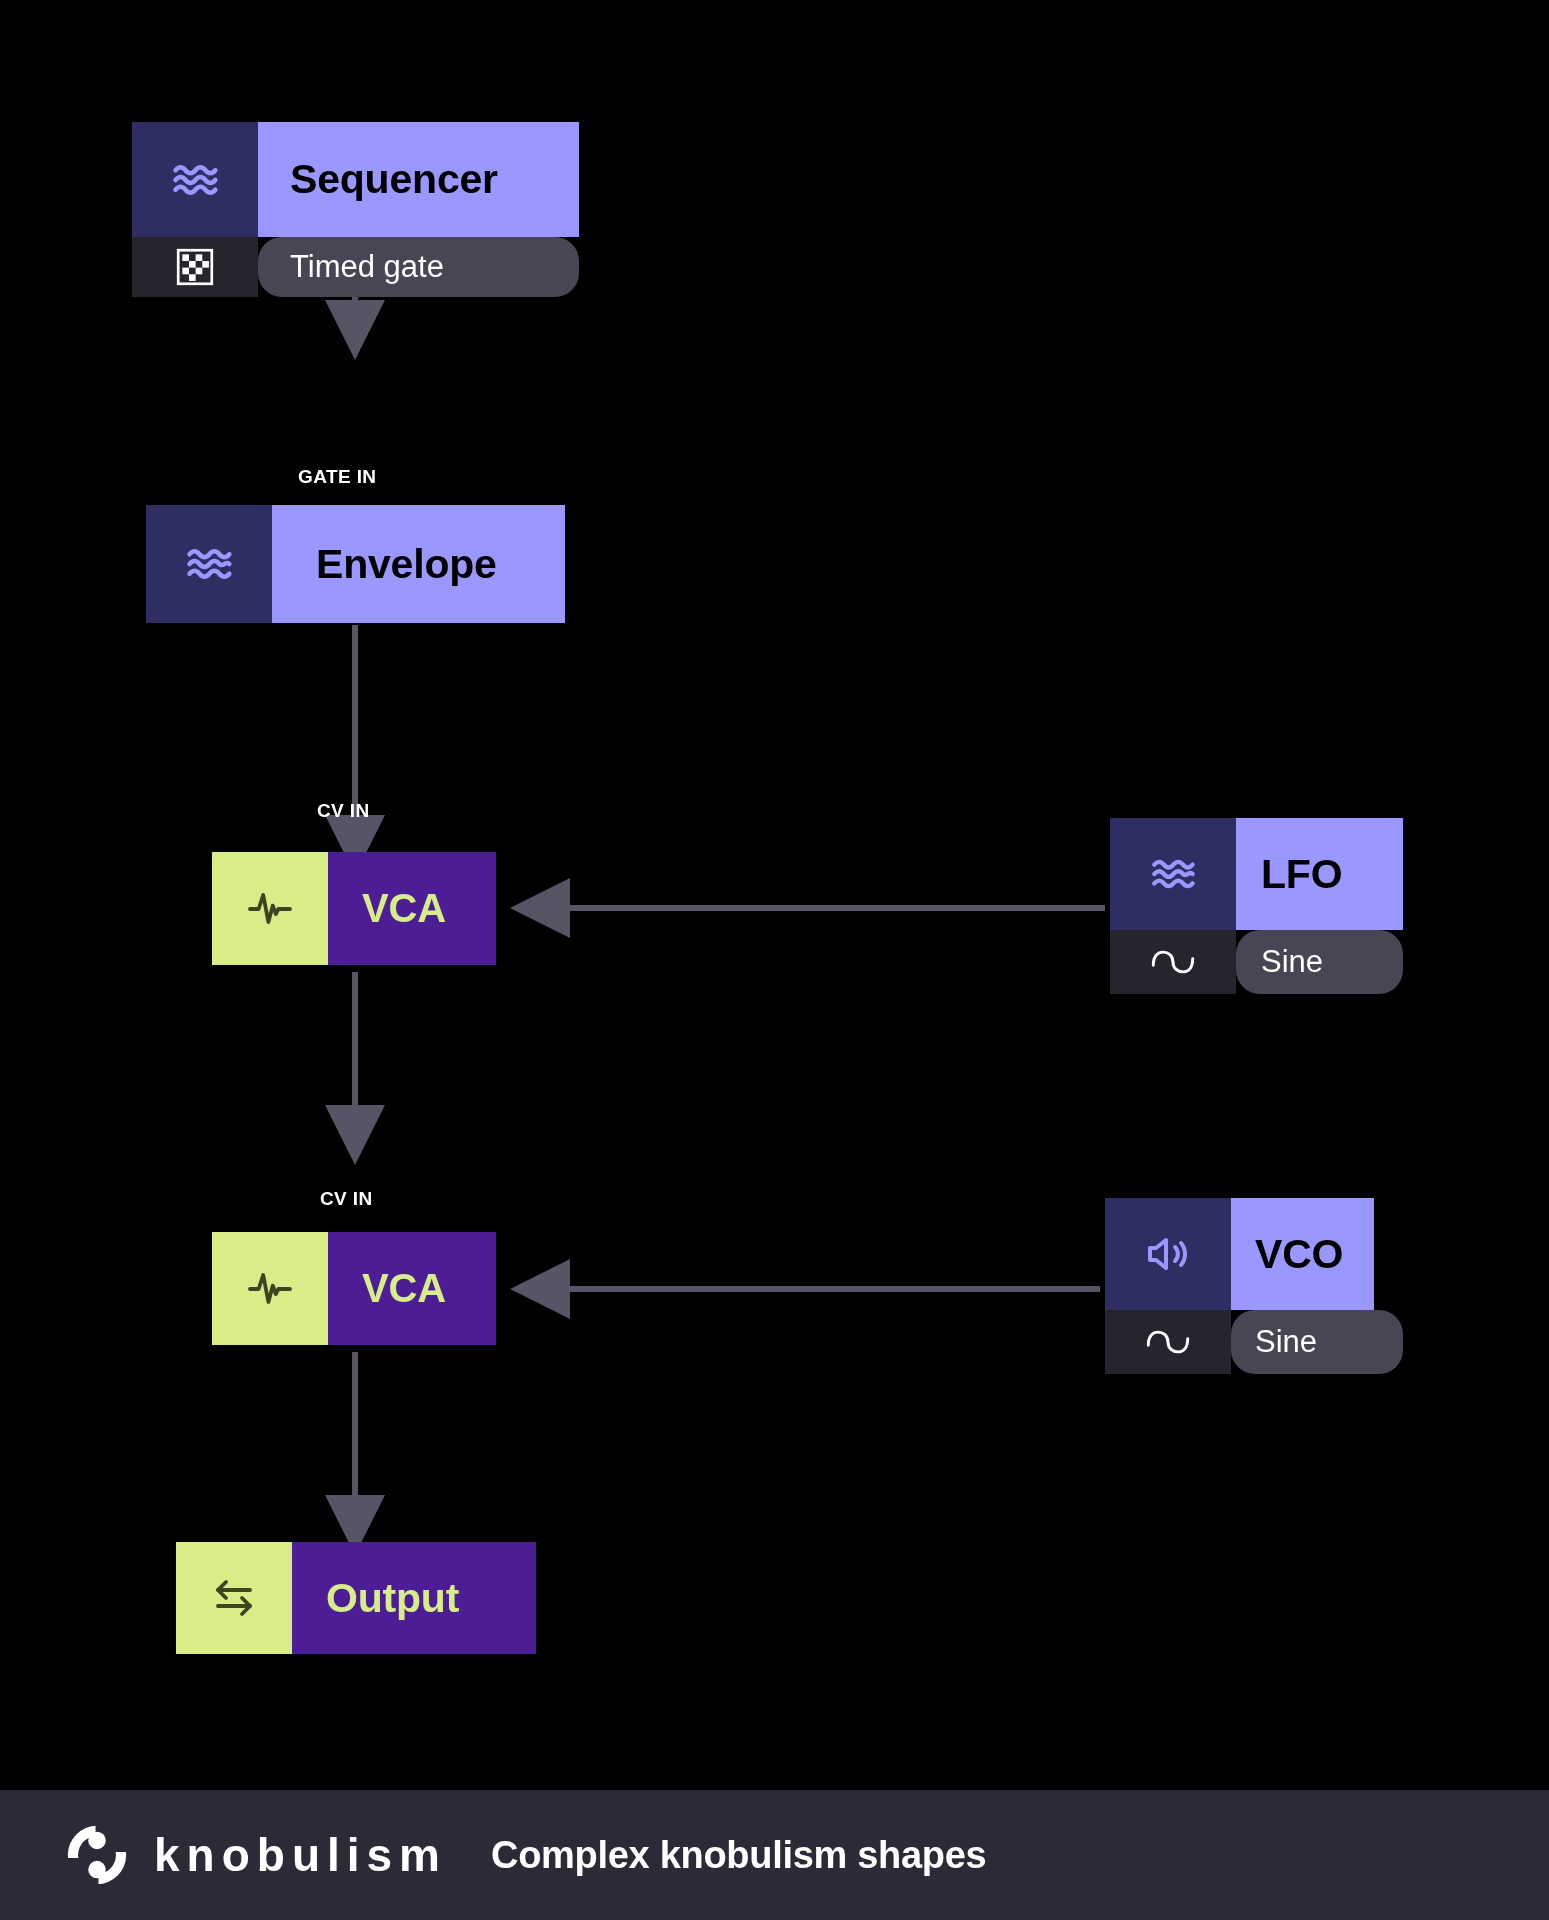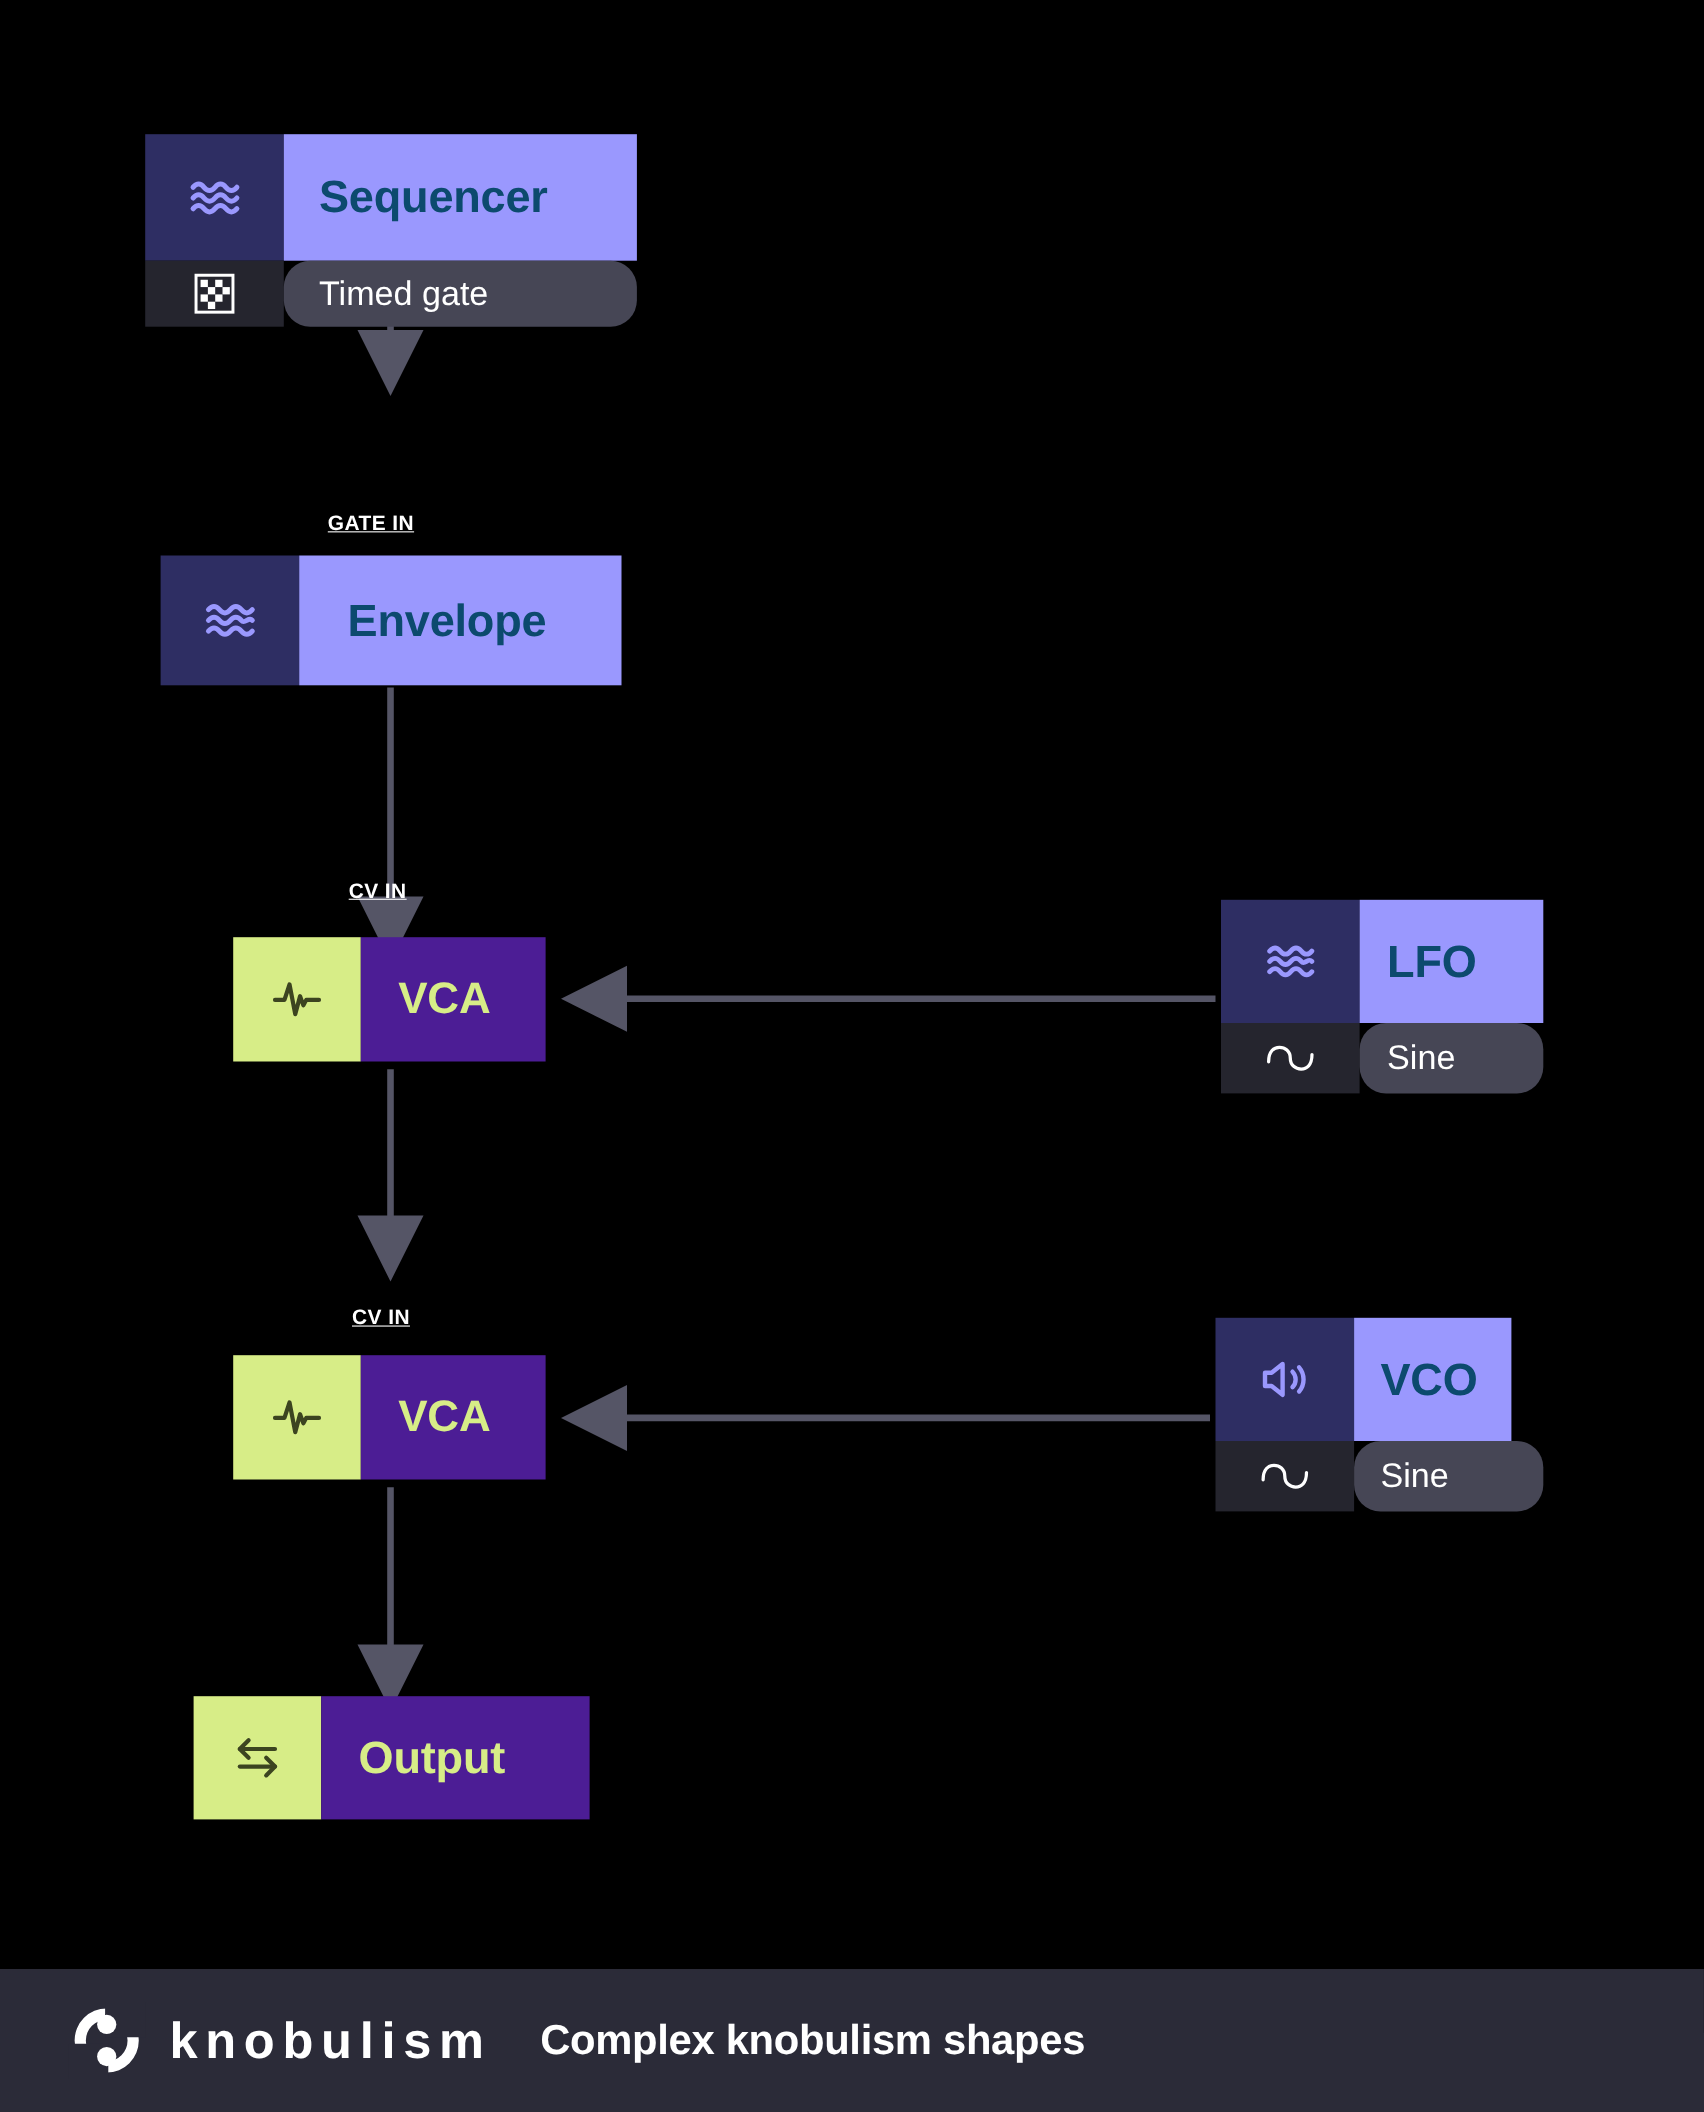--- a/index.html
+++ b/index.html
@@ -45,21 +45,21 @@
     display: flex;
     align-items: center;
     font-weight: bold;
     letter-spacing: -0.2px;
   }
 
   
   .n-purple .node-icon { background: #2e2e63; }
   .n-purple .node-label {
     background: #9a98fe;
-    color: #0c4a6e;
+    color: #000000;
   }
   
   .n-green .node-icon { background: #d7ed87; }
   .n-green .node-label {
     background: #4c1d95;
     color: #d7ed87;
   }
 
   
   .node-sub {
@@ -83,21 +83,20 @@
   }
 
   
   .edge-label {
     position: absolute;
     color: #ffffff;
     font-weight: bold;
     font-size: 19px;
     letter-spacing: 0.4px;
     white-space: nowrap;
-    text-decoration: underline;
   }
 
   
   #footer {
     position: absolute;
     left: 0;
     top: 1790px;
     width: 1549px;
     height: 130px;
     background: #2b2b38;

